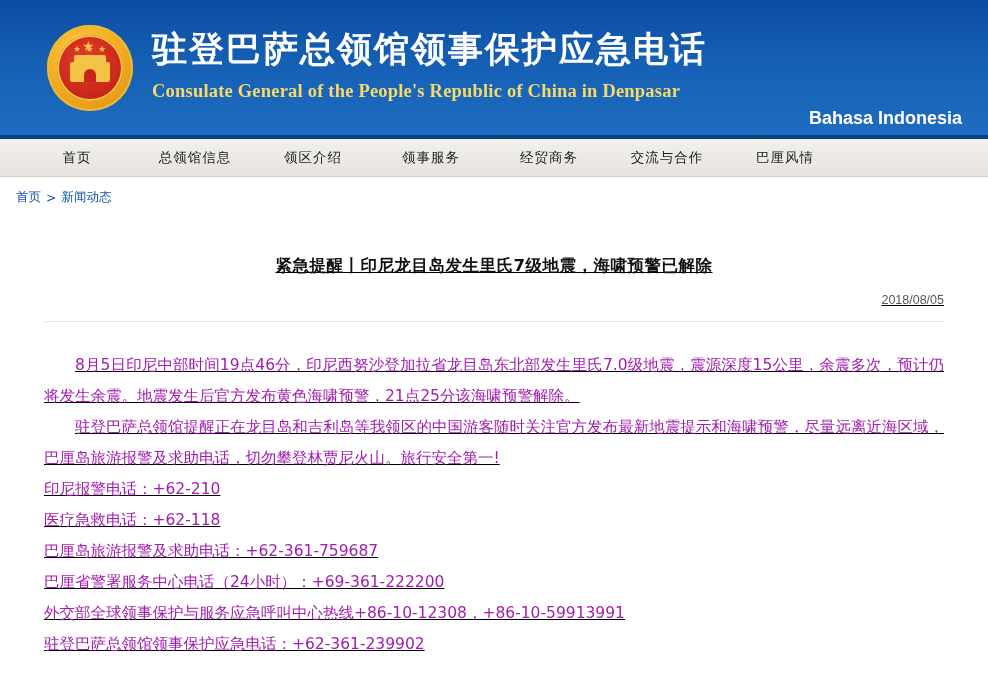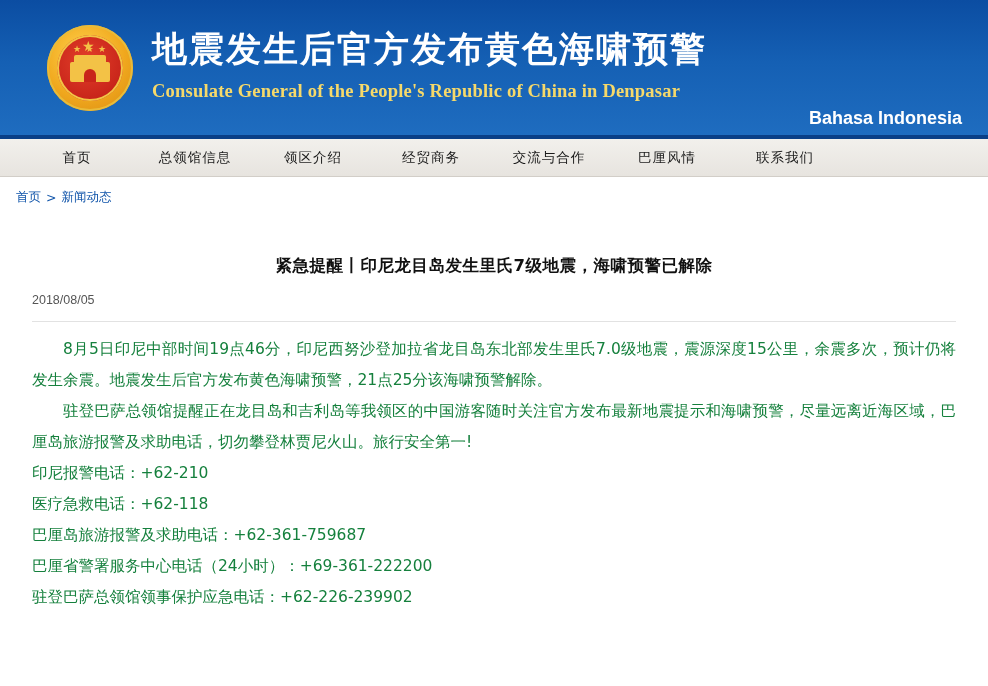--- a/index.html
+++ b/index.html
@@ -172,48 +172,49 @@
     color: #1155aa;
     text-decoration: none;
     cursor: pointer;
   }
   .breadcrumb-bar .sep {
     margin: 0 5px;
     color: #1155aa;
   }
   
   .article {
-    padding: 0 32px;
+    padding: 0 44px;
     box-sizing: border-box;
+    text-decoration: underline;
   }
   .article-title {
     text-align: center;
     font-family: "DejaVu Sans", "Liberation Sans", sans-serif;
     font-size: 16.5px;
     font-weight: bold;
     color: #111111;
     margin-top: 38px;
     letter-spacing: 0.5px;
   }
   .article-date {
-    text-align: left;
+    text-align: right;
     font-family: "Liberation Sans", sans-serif;
     font-size: 12.5px;
     color: #555555;
     margin-top: 16px;
   }
   .divider {
     margin-top: 14px;
     border-top: 1px solid #e2e2e2;
   }
   .body {
-    margin-top: 12px;
+    margin-top: 28px;
     font-family: "DejaVu Sans", "Liberation Sans", sans-serif;
     font-size: 15.5px;
-    color: #15803d;
+    color: #a21caf;
     line-height: 31px;
     text-align: justify;
   }
   .body p {
     margin: 0;
   }
   .body p.indent {
     text-indent: 2em;
   }
 </style>
@@ -224,50 +225,51 @@
 
   <div class="header">
     <div class="emblem">
       <div class="ring"></div>
       <div class="inner"></div>
       <div class="stars">★ ★ ★ ★</div>
       <div class="star-big">★</div>
       <div class="gate"></div>
     </div>
     <div class="titles">
-      <div class="title-cn">地震发生后官方发布黄色海啸预警</div>
+      <div class="title-cn">驻登巴萨总领馆领事保护应急电话</div>
       <div class="title-en">Consulate General of the People's Republic of China in Denpasar</div>
     </div>
     <a class="lang-link" href="#">Bahasa Indonesia</a>
   </div>
 
   <div class="nav">
     <div class="nav-item">首页</div>
     <div class="nav-item">总领馆信息</div>
     <div class="nav-item">领区介绍</div>
+    <div class="nav-item">领事服务</div>
     <div class="nav-item">经贸商务</div>
     <div class="nav-item">交流与合作</div>
     <div class="nav-item">巴厘风情</div>
-    <div class="nav-item">联系我们</div>
   </div>
 
   <div class="breadcrumb-bar">
     <a class="crumb" href="#">首页</a>
     <span class="sep">&gt;</span>
     <a class="crumb" href="#">新闻动态</a>
   </div>
 
   <div class="article">
     <div class="article-title">紧急提醒丨印尼龙目岛发生里氏7级地震，海啸预警已解除</div>
     <div class="article-date">2018/08/05</div>
     <div class="divider"></div>
     <div class="body">
       <p class="indent">8月5日印尼中部时间19点46分，印尼西努沙登加拉省龙目岛东北部发生里氏7.0级地震，震源深度15公里，余震多次，预计仍将发生余震。地震发生后官方发布黄色海啸预警，21点25分该海啸预警解除。</p>
       <p class="indent">驻登巴萨总领馆提醒正在龙目岛和吉利岛等我领区的中国游客随时关注官方发布最新地震提示和海啸预警，尽量远离近海区域，巴厘岛旅游报警及求助电话，切勿攀登林贾尼火山。旅行安全第一!</p>
       <p>印尼报警电话：+62-210</p>
       <p>医疗急救电话：+62-118</p>
       <p>巴厘岛旅游报警及求助电话：+62-361-759687</p>
       <p>巴厘省警署服务中心电话（24小时）：+69-361-222200</p>
-      <p>驻登巴萨总领馆领事保护应急电话：+62-226-239902</p>
+      <p>外交部全球领事保护与服务应急呼叫中心热线+86-10-12308，+86-10-59913991</p>
+      <p>驻登巴萨总领馆领事保护应急电话：+62-361-239902</p>
     </div>
   </div>
 
 </div>
 
 </body></html>

